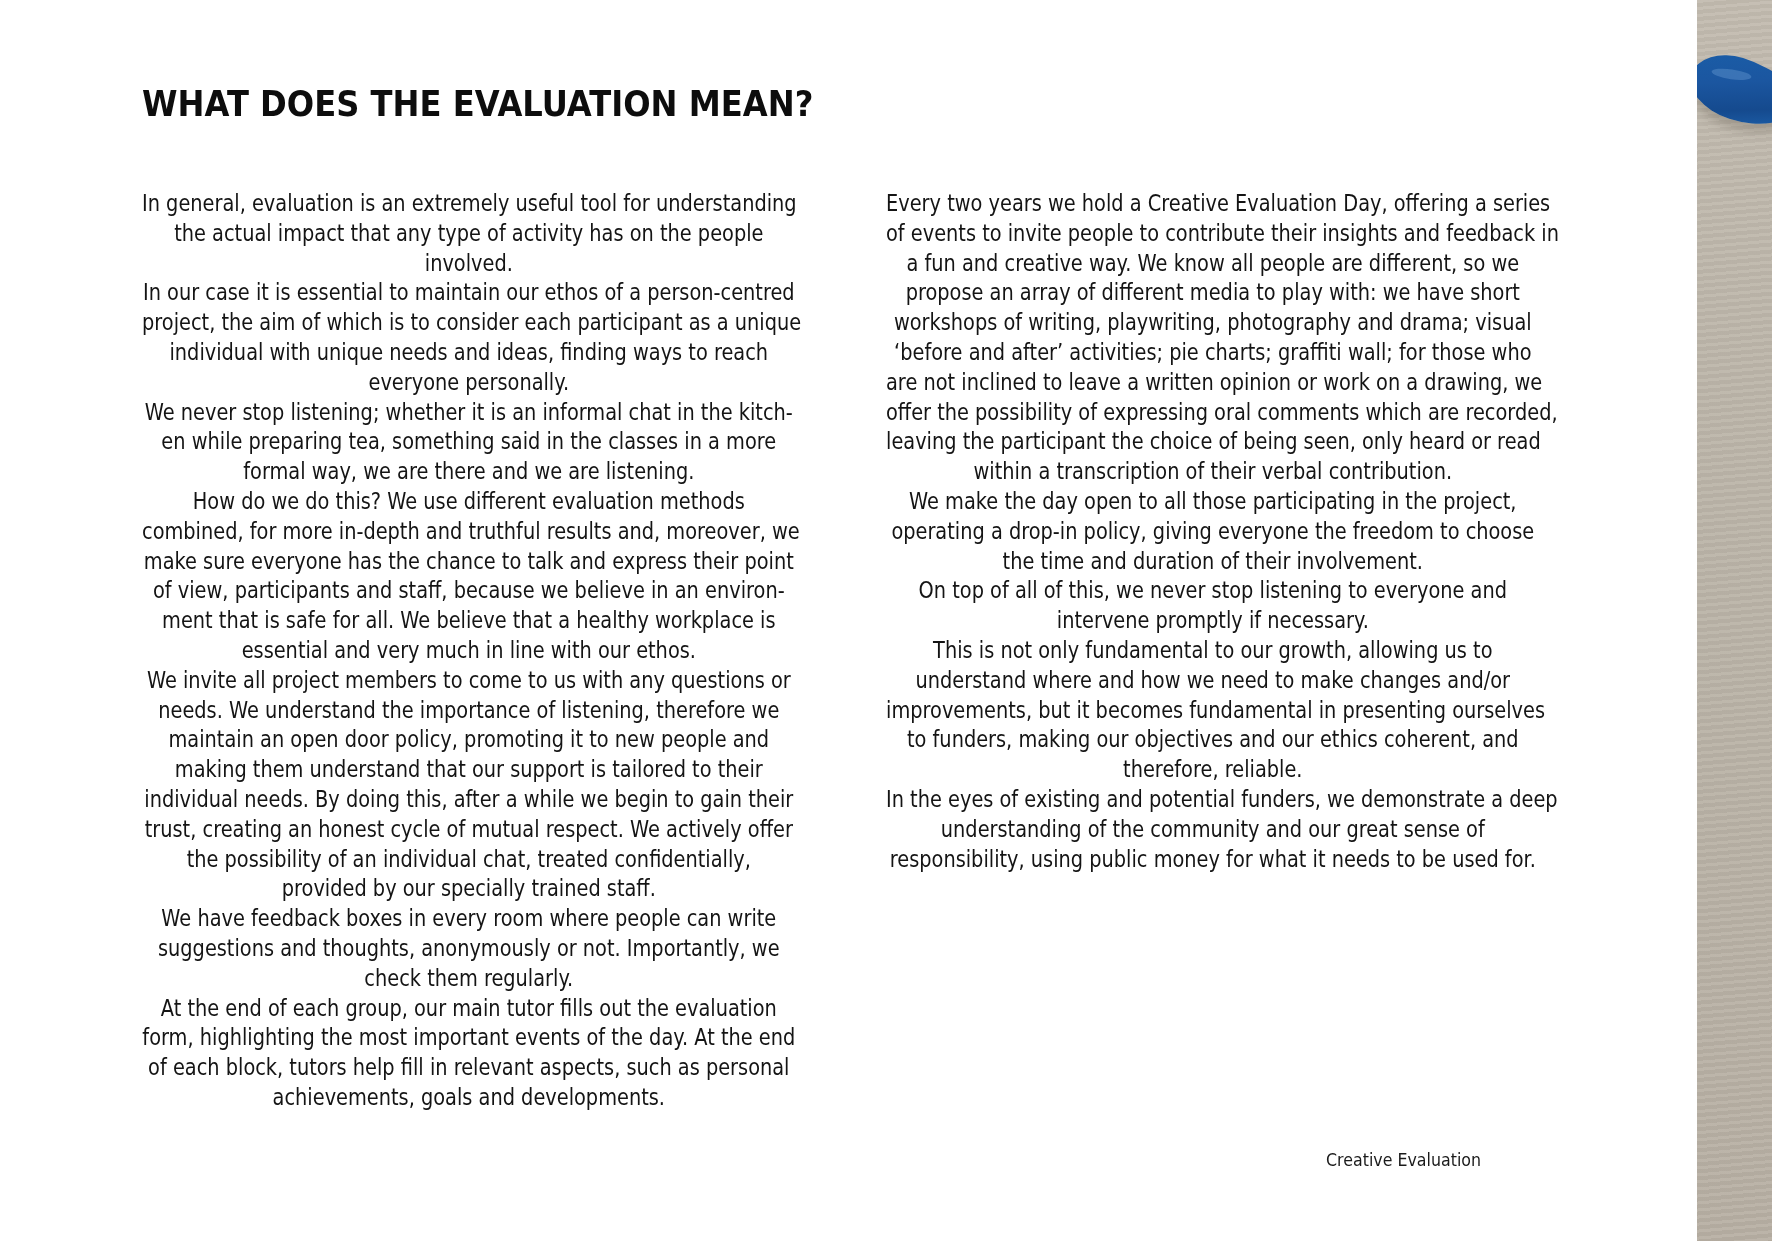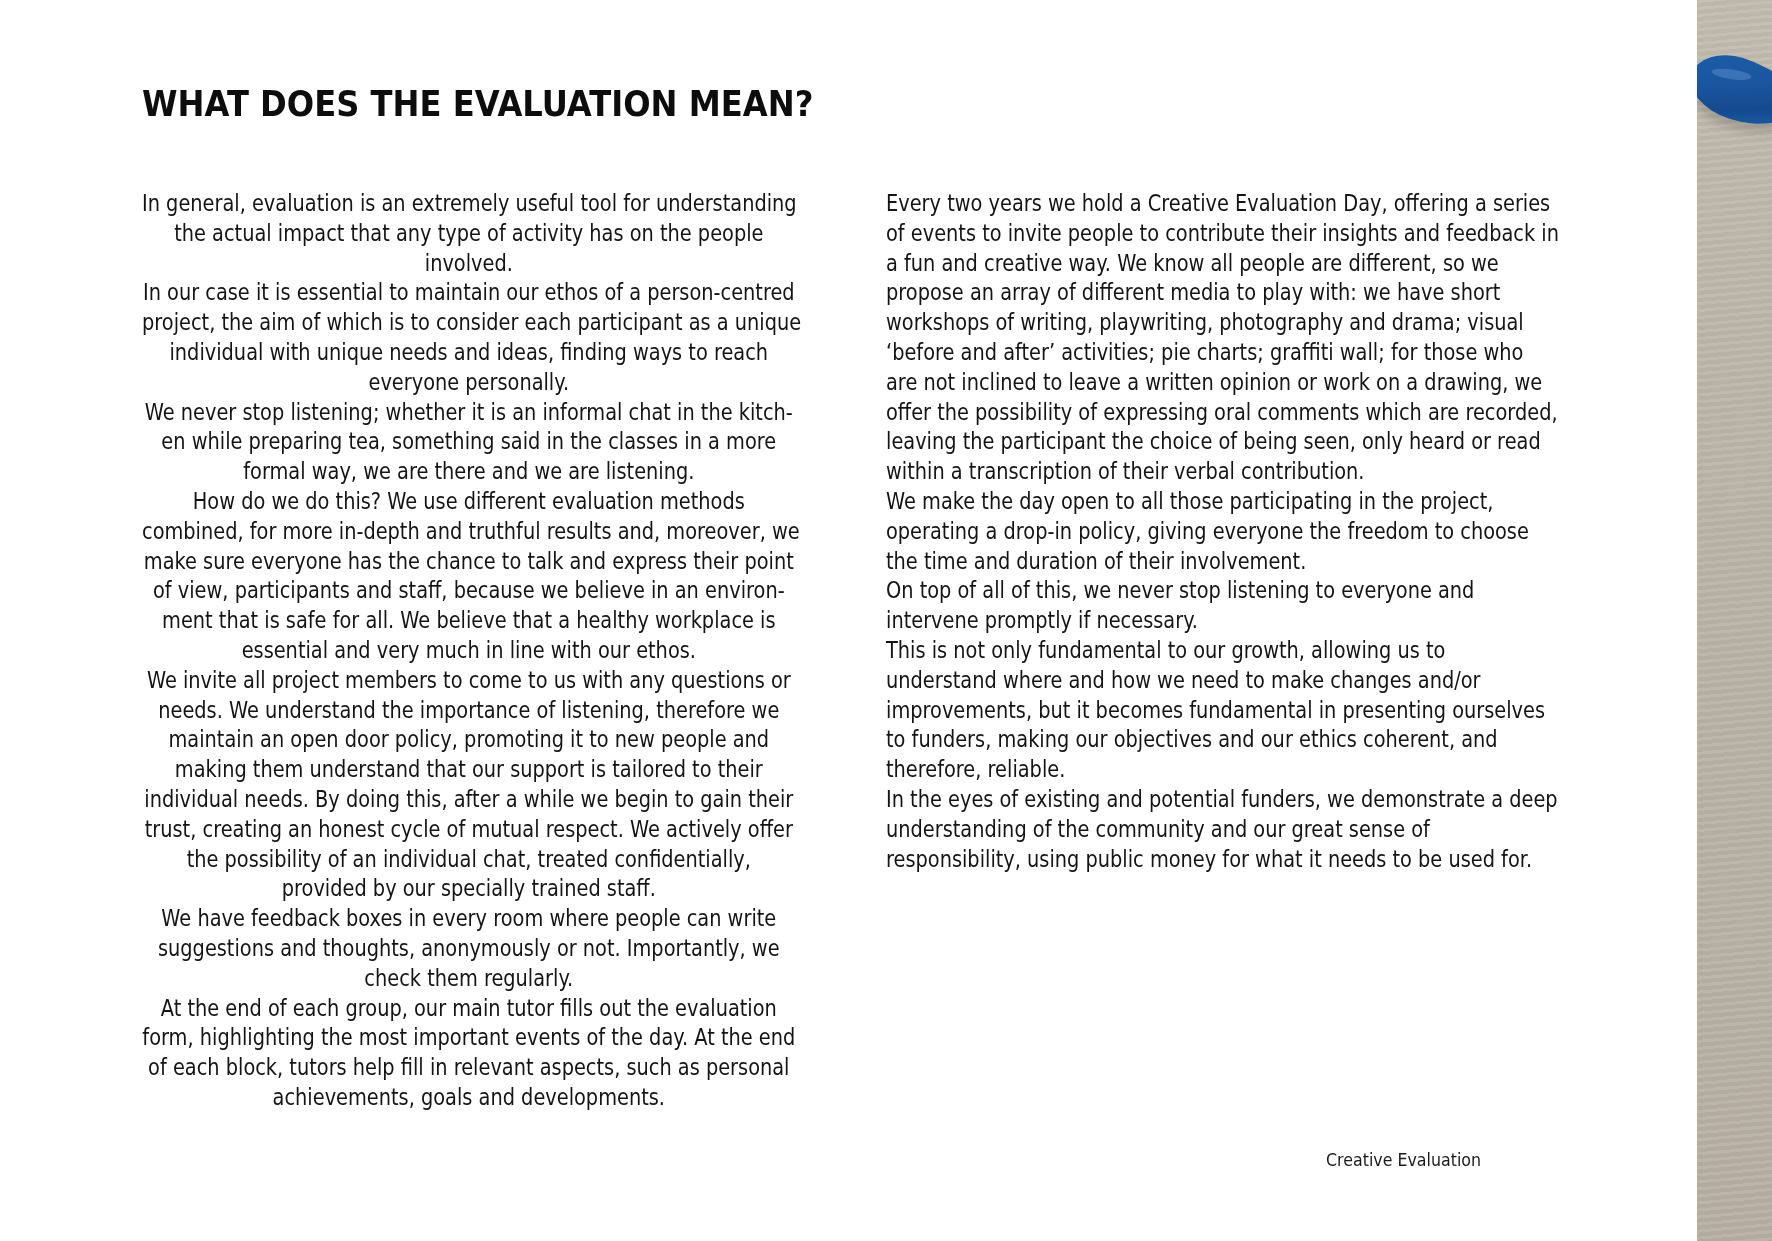--- a/index.html
+++ b/index.html
@@ -35,21 +35,21 @@
     white-space: nowrap;
     transform: scaleX(0.92);
     transform-origin: left center;
   }
   .column {
     position: absolute;
     top: 189px;
     width: 760px;
   }
   .col-left { left: 142px; text-align: center; }
-  .col-right { left: 886px; }
+  .col-right { left: 886px; text-align: center; }
   .line {
     display: block;
     height: 29.8px;
     line-height: 29.8px;
     font-size: 22.5px;
     white-space: nowrap;
     color: #141414;
     transform: scaleX(0.86);
     transform-origin: left center;
   }

